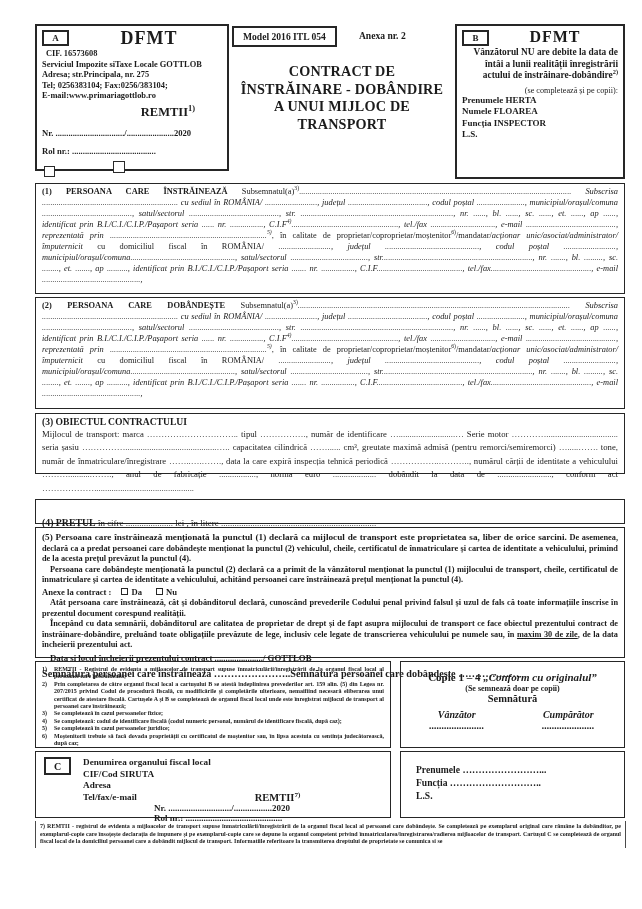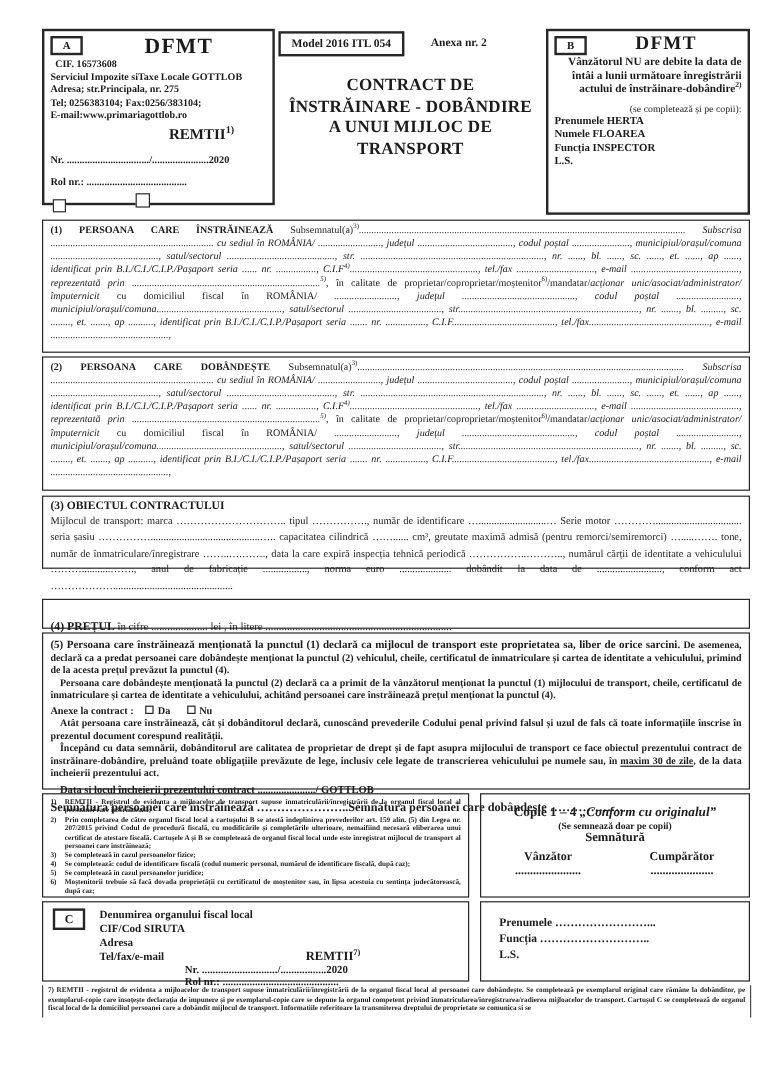--- a/index.html
+++ b/index.html
@@ -66,21 +66,21 @@
   #footnotes { position:absolute; left:35px; top:661px; width:356px; height:87px; border:1.5px solid #262626; padding:4px 6px 0 4px; }
   .fn-item { display:flex; font-weight:bold; font-size:6px; line-height:7.4px; }
   .fn-num { width:14px; flex:none; padding-left:2px; }
   .fn-text { flex:1; text-align:justify; }
 
   #copie { position:absolute; left:400px; top:661px; width:225px; height:87px; border:1.5px solid #262626; text-align:center; padding-top:9px; }
   .copie-title { font-weight:bold; font-size:11px; }
   .copie-title .q { font-style:italic; }
   .copie-sub { font-weight:bold; font-size:8px; margin-top:1px; }
   .copie-sem { font-weight:bold; font-size:10.5px; }
-  .copie-cols, .copie-dots { display:flex; font-weight:bold; font-size:10px; margin-top:5px; }
+  .copie-cols, .copie-dots { display:flex; font-weight:bold; font-size:10px; margin-top:5px;font-style:italic; }
   .copie-cols span, .copie-dots span { flex:1; }
   .copie-dots { margin-top:0; }
 
   
   #box-c { position:absolute; left:35px; top:751px; width:356px; height:67px; border:1.5px solid #262626; padding:5px 8px 0 8px; }
   .c-row { display:flex; }
   .c-label { width:27px; height:18px; border:2px solid #262626; font-weight:bold; font-size:10px; text-align:center; line-height:15px; flex:none; margin-right:12px; }
   .c-line { font-weight:bold; font-size:9.2px; line-height:11.6px; }
   .c-line4 { display:flex; }
   .c-remtii { font-weight:bold; font-size:10.5px; margin-left:118px; }
@@ -125,21 +125,21 @@
     <div class="main-title">
       <div>CONTRACT DE</div>
       <div>ÎNSTRĂINARE - DOBÂNDIRE</div>
       <div>A UNUI MIJLOC DE TRANSPORT</div>
     </div>
   </section>
 
   <section class="hdr-box" id="box-b">
     <div class="corner-label">B</div>
     <div class="dfmt-b">DFMT</div>
-    <div class="b-statement"><span>Vânzătorul NU are debite la data de întâi a lunii următoare înregistrării actului de înstrăinare-dobândire</span><sup>2)</sup></div>
+    <div class="b-statement"><span>Vânzătorul NU are debite la data de întâi a lunii realității înregistrării actului de înstrăinare-dobândire</span><sup>2)</sup></div>
     <div class="b-note">(se completează și pe copii):</div>
     <div class="b-field">Prenumele HERTA</div>
     <div class="b-field">Numele FLOAREA</div>
     <div class="b-field">Funcția INSPECTOR</div>
     <div class="b-field">L.S.</div>
   </section>
 
   <section class="sec" id="sec1">
     <p class="flowtext" style="margin:0"><span style="font-weight: bold;">(1) PERSOANA CARE ÎNSTRĂINEAZĂ </span><span>Subsemnatul(a)</span><sup>3)</sup><span style="font-style: italic;">.................................................................................................................................. Subscrisa ................................................................. cu sediul în ROMÂNIA/ ........................., județul ......................................, codul poștal ......................., municipiul/orașul/comuna ..........................................., satul/sectorul ..........................................., str. ........................................................................., nr. ......, bl. ......, sc. ......, et. ......, ap ......, identificat prin B.I./C.I./C.I.P./Pașaport seria ...... nr. ................, C.I.F</span><sup style="font-style: italic;">4)</sup><span style="font-style: italic;">..................................................., tel./fax ..............................., e-mail ..........................................., reprezentată prin ...........................................................................</span><sup style="font-style: italic;">5)</sup><span>, în calitate de proprietar/coproprietar/moștenitor</span><sup>6)</sup><span>/mandatar/</span><span style="font-style: italic;">acționar unic/asociat/administrator/împuternicit</span><span> cu domiciliul fiscal în ROMÂNIA/ </span><span style="font-style: italic;">........................., județul ............................................., codul poștal ........................., municipiul/orașul/comuna.................................................., satul/sectorul ....................................., str........................................................................, nr. ......., bl. ........., sc. ........, et. ......., ap .........., identificat prin B.I./C.I./C.I.P./Pașaport seria ....... nr. ................, C.I.F........................................., tel./fax................................................, e-mail ...............................................,</span></p>
   </section>

